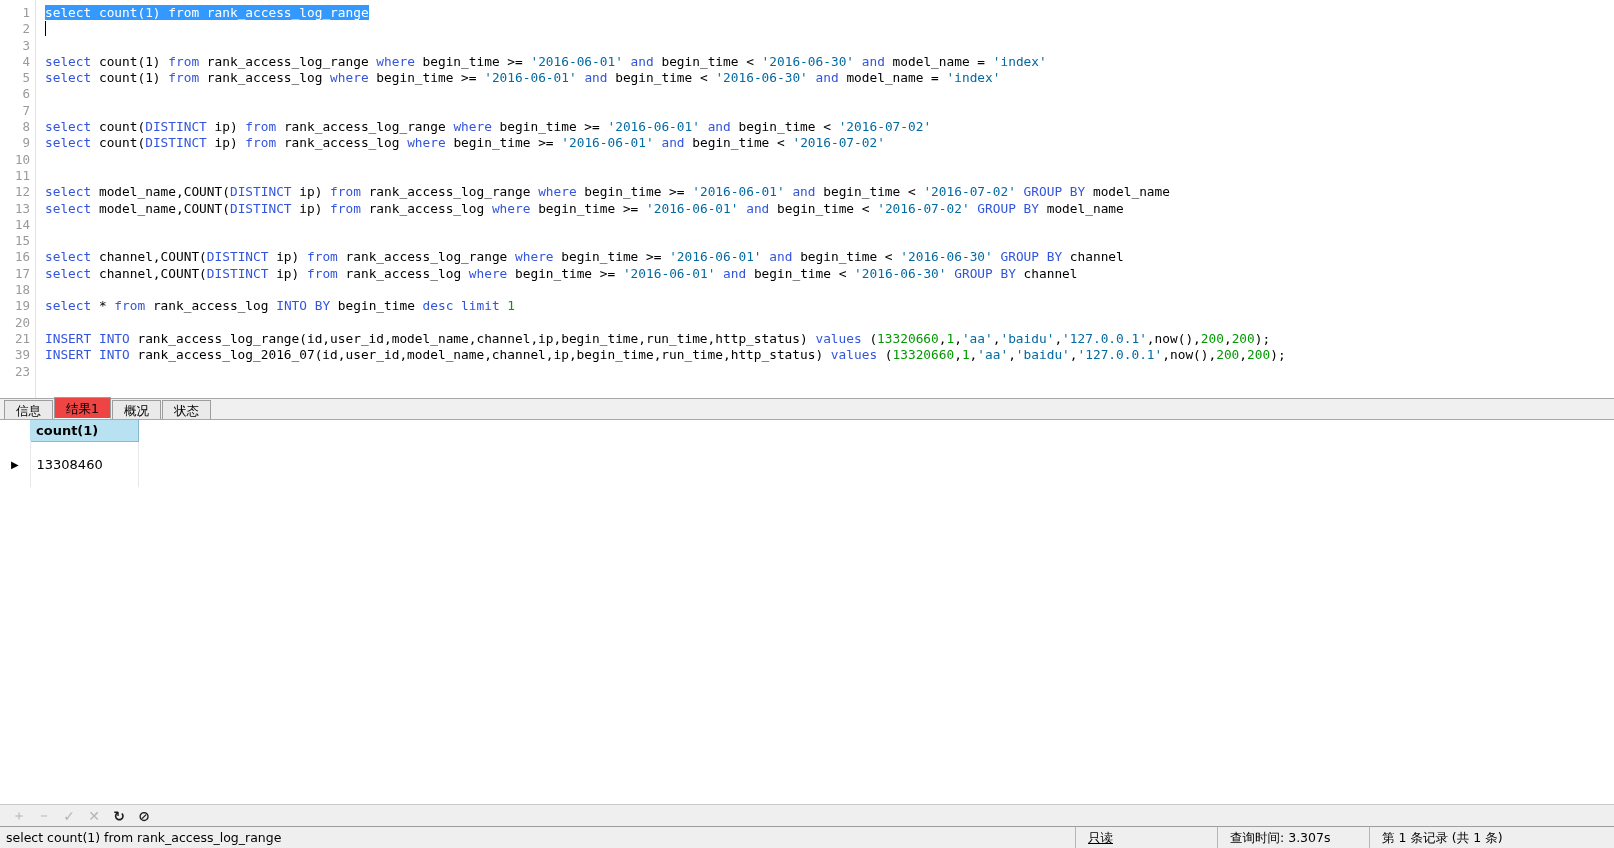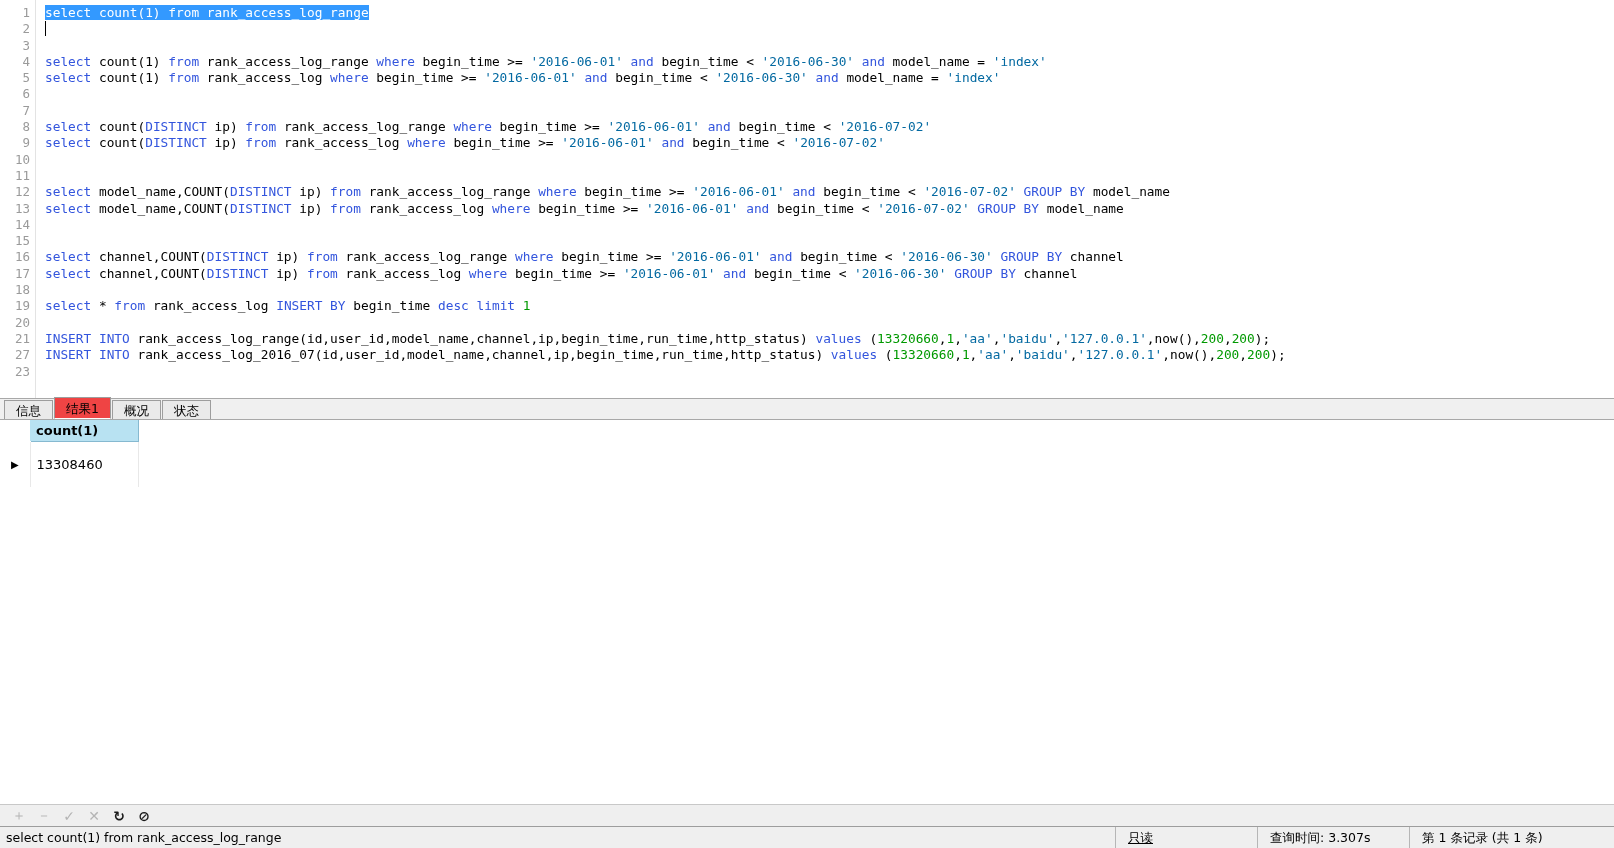--- a/index.html
+++ b/index.html
@@ -210,21 +210,21 @@
   .sb-cell {
     border-left: 1px solid #b6b6b6;
     height: 21px;
     line-height: 21px;
     padding: 0 12px;
     white-space: nowrap;
     box-sizing: border-box;
   }
   .sb-w1 { width: 106px; text-decoration: underline; }
   .sb-w2 { width: 152px; margin-left: 36px; }
-  .sb-w3 { width: 205px; }
+  .sb-w3 { width: 245px; }
 </style>
 </head>
 <body>
 
 <div id="app">
 
   <div class="editor">
     <div class="gutter" id="gutter">
         <div class="ln">1</div>
         <div class="ln">2</div>
@@ -240,21 +240,21 @@
         <div class="ln">12</div>
         <div class="ln">13</div>
         <div class="ln">14</div>
         <div class="ln">15</div>
         <div class="ln">16</div>
         <div class="ln">17</div>
         <div class="ln">18</div>
         <div class="ln">19</div>
         <div class="ln">20</div>
         <div class="ln">21</div>
-        <div class="ln">27</div>
+        <div class="ln">39</div>
         <div class="ln">23</div>
       </div>
     <div class="code" id="code">
       <div class="caret"></div>
     <div class="cl"><span class="sel"><span class="kw">select</span><span> count(1) </span><span class="kw">from</span><span> rank_access_log_range</span></span></div>
         <div class="cl">&nbsp;</div>
         <div class="cl">&nbsp;</div>
         <div class="cl"><span><span class="kw">select</span><span> count(1) </span><span class="kw">from</span><span> rank_access_log_range </span><span class="kw">where</span><span> begin_time &gt;= </span><span class="str">'2016-06-01'</span><span> </span><span class="kw">and</span><span> begin_time &lt; </span><span class="str">'2016-06-30'</span><span> </span><span class="kw">and</span><span> model_name = </span><span class="str">'index'</span></span></div>
         <div class="cl"><span><span class="kw">select</span><span> count(1) </span><span class="kw">from</span><span> rank_access_log </span><span class="kw">where</span><span> begin_time &gt;= </span><span class="str">'2016-06-01'</span><span> </span><span class="kw">and</span><span> begin_time &lt; </span><span class="str">'2016-06-30'</span><span> </span><span class="kw">and</span><span> model_name = </span><span class="str">'index'</span></span></div>
         <div class="cl">&nbsp;</div>
@@ -263,21 +263,21 @@
         <div class="cl"><span><span class="kw">select</span><span> count(</span><span class="kw">DISTINCT</span><span> ip) </span><span class="kw">from</span><span> rank_access_log </span><span class="kw">where</span><span> begin_time &gt;= </span><span class="str">'2016-06-01'</span><span> </span><span class="kw">and</span><span> begin_time &lt; </span><span class="str">'2016-07-02'</span></span></div>
         <div class="cl">&nbsp;</div>
         <div class="cl">&nbsp;</div>
         <div class="cl"><span><span class="kw">select</span><span> model_name,COUNT(</span><span class="kw">DISTINCT</span><span> ip) </span><span class="kw">from</span><span> rank_access_log_range </span><span class="kw">where</span><span> begin_time &gt;= </span><span class="str">'2016-06-01'</span><span> </span><span class="kw">and</span><span> begin_time &lt; </span><span class="str">'2016-07-02'</span><span> </span><span class="kw">GROUP BY</span><span> model_name</span></span></div>
         <div class="cl"><span><span class="kw">select</span><span> model_name,COUNT(</span><span class="kw">DISTINCT</span><span> ip) </span><span class="kw">from</span><span> rank_access_log </span><span class="kw">where</span><span> begin_time &gt;= </span><span class="str">'2016-06-01'</span><span> </span><span class="kw">and</span><span> begin_time &lt; </span><span class="str">'2016-07-02'</span><span> </span><span class="kw">GROUP BY</span><span> model_name</span></span></div>
         <div class="cl">&nbsp;</div>
         <div class="cl">&nbsp;</div>
         <div class="cl"><span><span class="kw">select</span><span> channel,COUNT(</span><span class="kw">DISTINCT</span><span> ip) </span><span class="kw">from</span><span> rank_access_log_range </span><span class="kw">where</span><span> begin_time &gt;= </span><span class="str">'2016-06-01'</span><span> </span><span class="kw">and</span><span> begin_time &lt; </span><span class="str">'2016-06-30'</span><span> </span><span class="kw">GROUP BY</span><span> channel</span></span></div>
         <div class="cl"><span><span class="kw">select</span><span> channel,COUNT(</span><span class="kw">DISTINCT</span><span> ip) </span><span class="kw">from</span><span> rank_access_log </span><span class="kw">where</span><span> begin_time &gt;= </span><span class="str">'2016-06-01'</span><span> </span><span class="kw">and</span><span> begin_time &lt; </span><span class="str">'2016-06-30'</span><span> </span><span class="kw">GROUP BY</span><span> channel</span></span></div>
         <div class="cl">&nbsp;</div>
-        <div class="cl"><span><span class="kw">select</span><span> * </span><span class="kw">from</span><span> rank_access_log </span><span class="kw">INSERT BY</span><span> begin_time </span><span class="kw">desc</span><span> </span><span class="kw">limit</span><span> </span><span class="num">1</span></span></div>
+        <div class="cl"><span><span class="kw">select</span><span> * </span><span class="kw">from</span><span> rank_access_log </span><span class="kw">INTO BY</span><span> begin_time </span><span class="kw">desc</span><span> </span><span class="kw">limit</span><span> </span><span class="num">1</span></span></div>
         <div class="cl">&nbsp;</div>
         <div class="cl"><span><span class="kw">INSERT INTO</span><span> rank_access_log_range(id,user_id,model_name,channel,ip,begin_time,run_time,http_status) </span><span class="kw">values</span><span> (</span><span class="num">13320660</span><span>,</span><span class="num">1</span><span>,</span><span class="str">'aa'</span><span>,</span><span class="str">'baidu'</span><span>,</span><span class="str">'127.0.0.1'</span><span>,now(),</span><span class="num">200</span><span>,</span><span class="num">200</span><span>);</span></span></div>
         <div class="cl"><span><span class="kw">INSERT INTO</span><span> rank_access_log_2016_07(id,user_id,model_name,channel,ip,begin_time,run_time,http_status) </span><span class="kw">values</span><span> (</span><span class="num">13320660</span><span>,</span><span class="num">1</span><span>,</span><span class="str">'aa'</span><span>,</span><span class="str">'baidu'</span><span>,</span><span class="str">'127.0.0.1'</span><span>,now(),</span><span class="num">200</span><span>,</span><span class="num">200</span><span>);</span></span></div>
       </div>
   </div>
 
   <div class="tabstrip" id="tabstrip">
       <div class="tab">信息</div>
       <div class="tab active">结果1</div>
       <div class="tab">概况</div>

